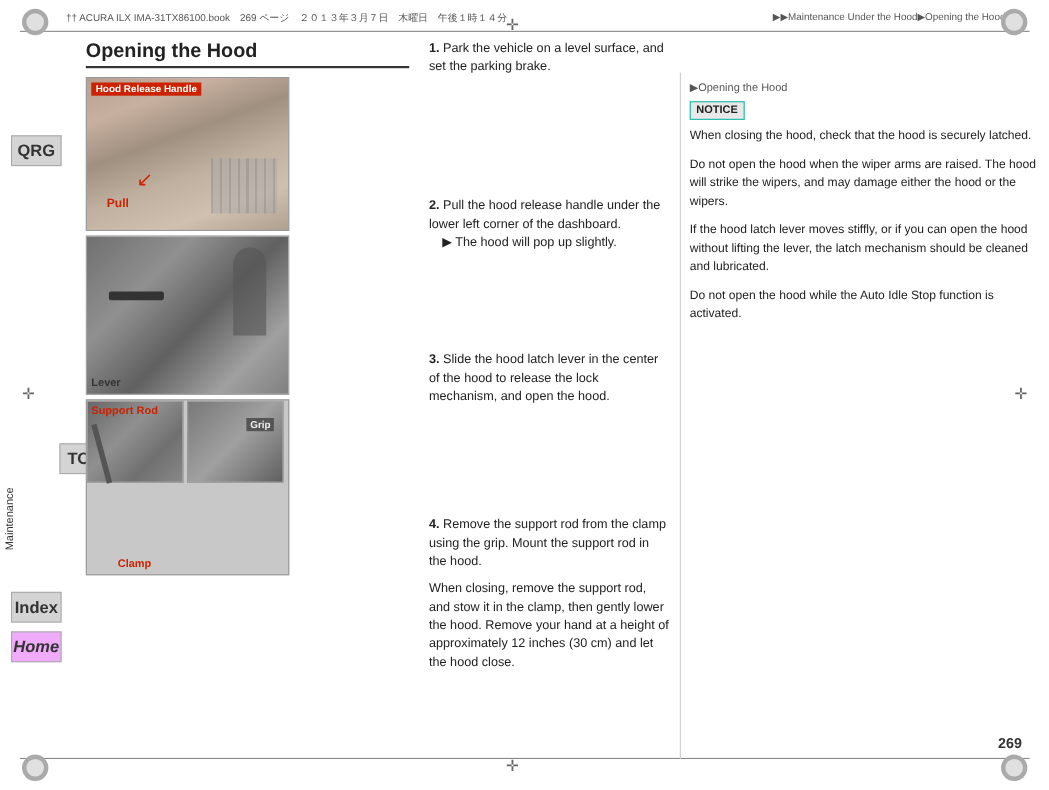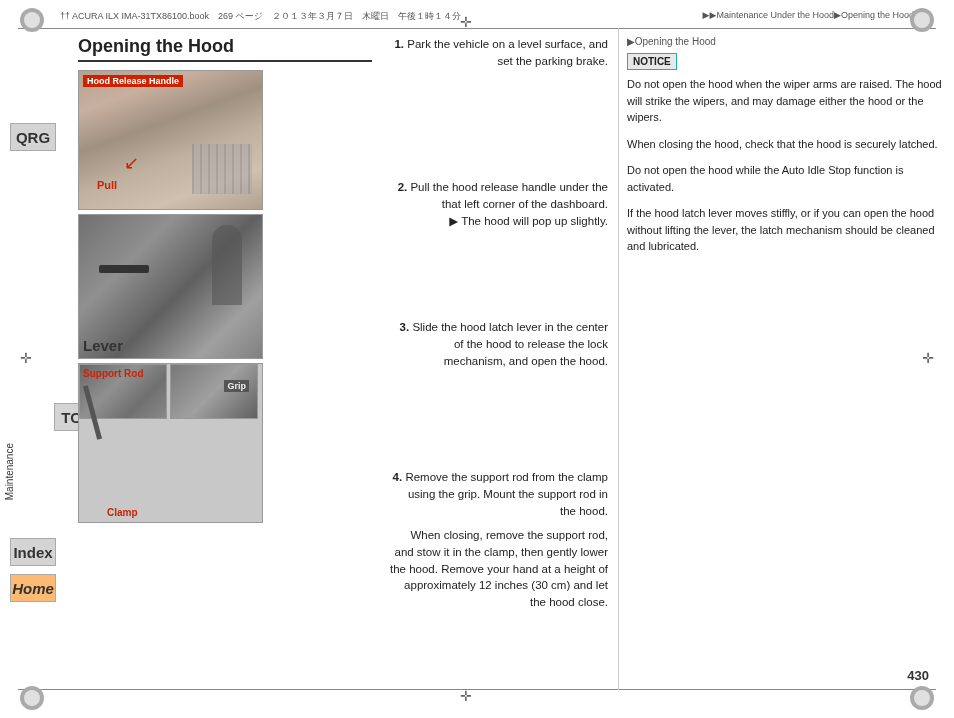--- a/index.html
+++ b/index.html
@@ -174,21 +174,20 @@
     .middle-col {
       width: 240px;
       flex-shrink: 0;
       padding: 8px 10px 8px 12px;
       display: flex;
       flex-direction: column;
     }
 
     .steps-section {
       margin-bottom: 10px;
-      text-align: right;
     }
 
     .step {
       margin-bottom: 8px;
       font-size: 11.5px;
       line-height: 1.45;
     }
 
     .step-num {
       font-weight: bold;
@@ -198,20 +197,21 @@
       margin-left: 12px;
       font-size: 11.5px;
       line-height: 1.45;
     }
 
     
     .right-col {
       flex: 1;
       padding: 8px 10px 16px 8px;
       border-left: 1px solid #ccc;
+      margin-top: 38px;
     }
 
     .section-header {
       font-size: 10px;
       color: #555;
       margin-bottom: 6px;
       display: flex;
       align-items: center;
       gap: 4px;
     }
@@ -256,21 +256,21 @@
     }
     .corner-circle-inner {
       width: 16px;
       height: 16px;
       border-radius: 50%;
       background: #e0e0e0;
     }
 
     .sub-img {
       width: 88px;
-      height: 55px;
+      height: 75px;
       background: #b8b8b8;
       border: 1px solid #999;
       flex-shrink: 0;
     }
   </style>
 </head>
 <body>
 
 <div class="top-border"></div>
 <div class="bottom-border"></div>
@@ -307,21 +307,21 @@
     <div class="sidebar-btn">TOC</div>
   </div>
 
   <div style="position:absolute; top:415px; left:4px; writing-mode:vertical-rl; transform:rotate(180deg); font-size:10px; color:#333; cursor:pointer;">Maintenance</div>
 
   <div style="position:absolute; top:510px; left:10px;">
     <div class="sidebar-btn">Index</div>
   </div>
 
   <div style="position:absolute; top:546px; left:10px;">
-    <div class="sidebar-btn" style="font-style:italic; background:#fdba74;">Home</div>
+    <div class="sidebar-btn" style="font-style:italic; background:#f0abfc;">Home</div>
   </div>
 </div>
 
 <div class="main-content">
 
   <div class="left-col">
 
     <div class="page-title">Opening the Hood</div>
 
     <div class="img-block">
@@ -340,21 +340,21 @@
     </div>
 
     <div class="img-block-2">
       <div class="img-hood-latch">
         <div style="position:absolute; top:0; left:0; right:0; bottom:0; background: linear-gradient(135deg, #707070 0%, #909090 30%, #606060 55%, #a0a0a0 80%, #808080 100%);"></div>
 
         <div style="position:absolute; right:20px; top:10px; width:30px; height:80px; background: #555; border-radius:15px 15px 0 0; opacity:0.6;"></div>
 
         <div style="position:absolute; left:20px; top:50px; width:50px; height:8px; background: #333; border-radius:2px;"></div>
       </div>
-      <div style="position:absolute; bottom:4px; left:4px; color:#333; font-size:15px; font-weight:bold;">Lever</div>
+      <div style="position:absolute; bottom:4px; left:4px; color:#333; font-size:10px; font-weight:bold;">Lever</div>
     </div>
 
     <div class="img-block-3">
       <div style="display:flex; gap:3px; height:100%;">
 
         <div class="sub-img" style="position:relative; background: linear-gradient(135deg, #686868 0%, #909090 40%, #707070 70%, #888 100%);">
 
           <div style="position:absolute; left:10px; top:20px; width:5px; height:55px; background:#555; transform:rotate(-15deg);"></div>
         </div>
 
@@ -372,21 +372,21 @@
 
     <div class="steps-section">
 
       <div class="step">
         <span class="step-num">1.</span>
         <span>Park the vehicle on a level surface, and set the parking brake.</span>
       </div>
 
       <div class="step" style="margin-top: 110px;">
         <span class="step-num">2.</span>
-        <span>Pull the hood release handle under the that left corner of the dashboard.</span>
+        <span>Pull the hood release handle under the lower left corner of the dashboard.</span>
         <div class="step-sub">▶ The hood will pop up slightly.</div>
       </div>
 
       <div class="step" style="margin-top: 90px;">
         <span class="step-num">3.</span>
         <span>Slide the hood latch lever in the center of the hood to release the lock mechanism, and open the hood.</span>
       </div>
 
       <div class="step" style="margin-top: 100px;">
         <span class="step-num">4.</span>
@@ -404,21 +404,21 @@
 
     
     <div class="section-header">
       <span>▶Opening the Hood</span>
     </div>
 
     
     <div class="notice-box">NOTICE</div>
 
     
+    <div class="notice-text">When closing the hood, check that the hood is securely latched.</div>
     <div class="notice-text">Do not open the hood when the wiper arms are raised. The hood will strike the wipers, and may damage either the hood or the wipers.</div>
-    <div class="notice-text">When closing the hood, check that the hood is securely latched.</div>
+    <div class="notice-text">If the hood latch lever moves stiffly, or if you can open the hood without lifting the lever, the latch mechanism should be cleaned and lubricated.</div>
     <div class="notice-text">Do not open the hood while the Auto Idle Stop function is activated.</div>
-    <div class="notice-text">If the hood latch lever moves stiffly, or if you can open the hood without lifting the lever, the latch mechanism should be cleaned and lubricated.</div>
 
   </div>
 </div>
 
-<div class="page-number">430</div>
+<div class="page-number">269</div>
 
 </body></html>

